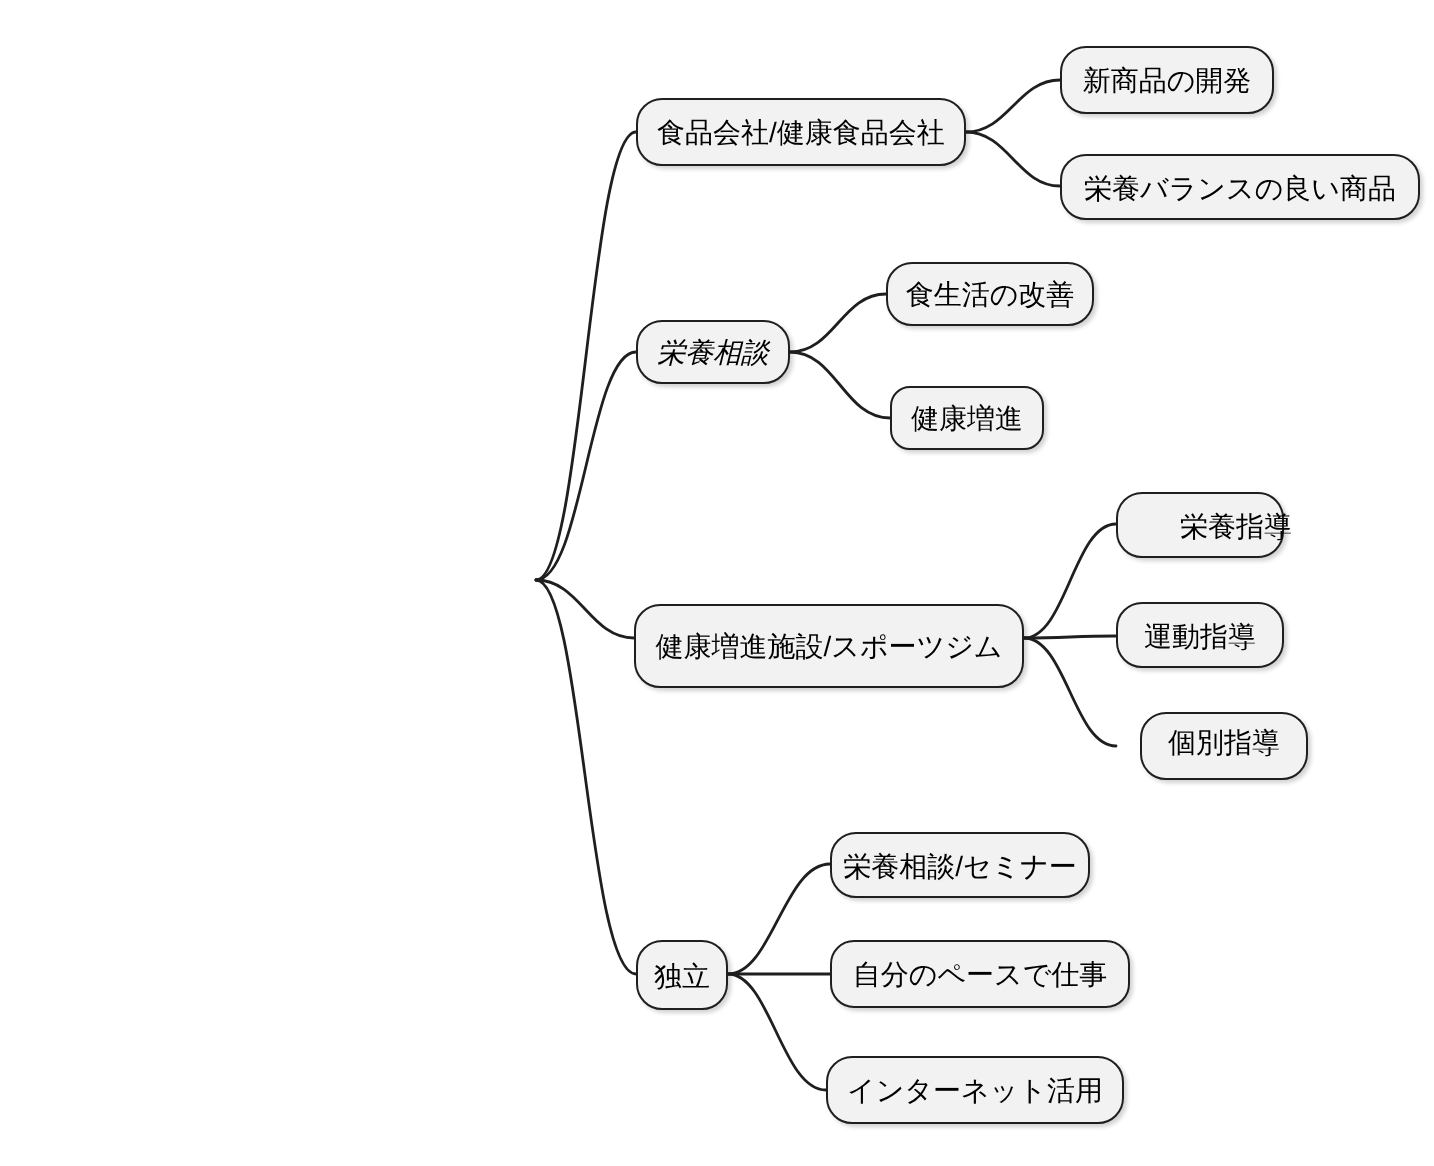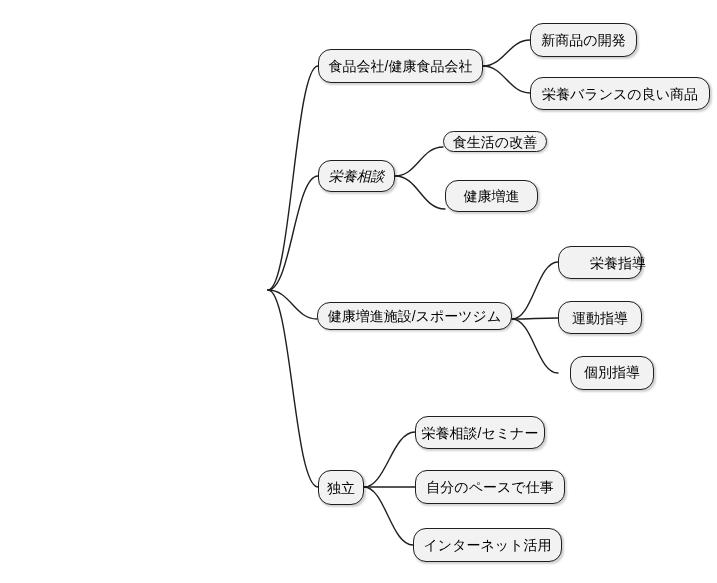--- a/index.html
+++ b/index.html
@@ -77,24 +77,24 @@
     <path d="M 364 487 C 386 487, 393 487, 415 487"></path>
     <path d="M 364 487 C 385 487, 391 545, 413 545"></path>
   </svg>
 
 
   <div class="node" style="left:318px; top:49px; width:165px; height:34px;">食品会社/健康食品会社</div>
   <div class="node" style="left:530px; top:23px; width:107px; height:34px;">新商品の開発</div>
   <div class="node" style="left:530px; top:77px; width:180px; height:33px;">栄養バランスの良い商品</div>
 
   <div class="node" style="left:318px; top:160px; width:77px; height:32px;font-style:italic;">栄養相談</div>
-  <div class="node" style="left:443px; top:131px; width:104px; height:21px;text-align:right;">食生活の改善</div>
-  <div class="node" style="left:445px; top:180px; width:93px; height:32px;">健康増進</div>
+  <div class="node" style="left:443px; top:131px; width:104px; height:32px;text-align:right;">食生活の改善</div>
+  <div class="node" style="left:445px; top:193px; width:77px; height:32px;border-radius:10px;">健康増進</div>
 
-  <div class="node" style="left:317px; top:302px; width:195px; height:28px;">健康増進施設/スポーツジム</div>
+  <div class="node" style="left:317px; top:302px; width:195px; height:42px;">健康増進施設/スポーツジム</div>
   <div class="node" style="left:558px; top:246px; width:84px; height:33px;padding-left:44px;">栄養指導</div>
   <div class="node" style="left:558px; top:301px; width:84px; height:33px;">運動指導</div>
   <div class="node" style="left:570px; top:356px; width:84px; height:34px;font-family:Liberation Mono, monospace;">個別指導</div>
 
   <div class="node" style="left:318px; top:470px; width:46px; height:35px;">独立</div>
   <div class="node" style="left:415px; top:416px; width:130px; height:33px;">栄養相談/セミナー</div>
   <div class="node" style="left:415px; top:470px; width:150px; height:34px;border-radius:12px;">自分のペースで仕事</div>
   <div class="node" style="left:413px; top:528px; width:149px; height:34px;">インターネット活用</div>
 
 </div>

